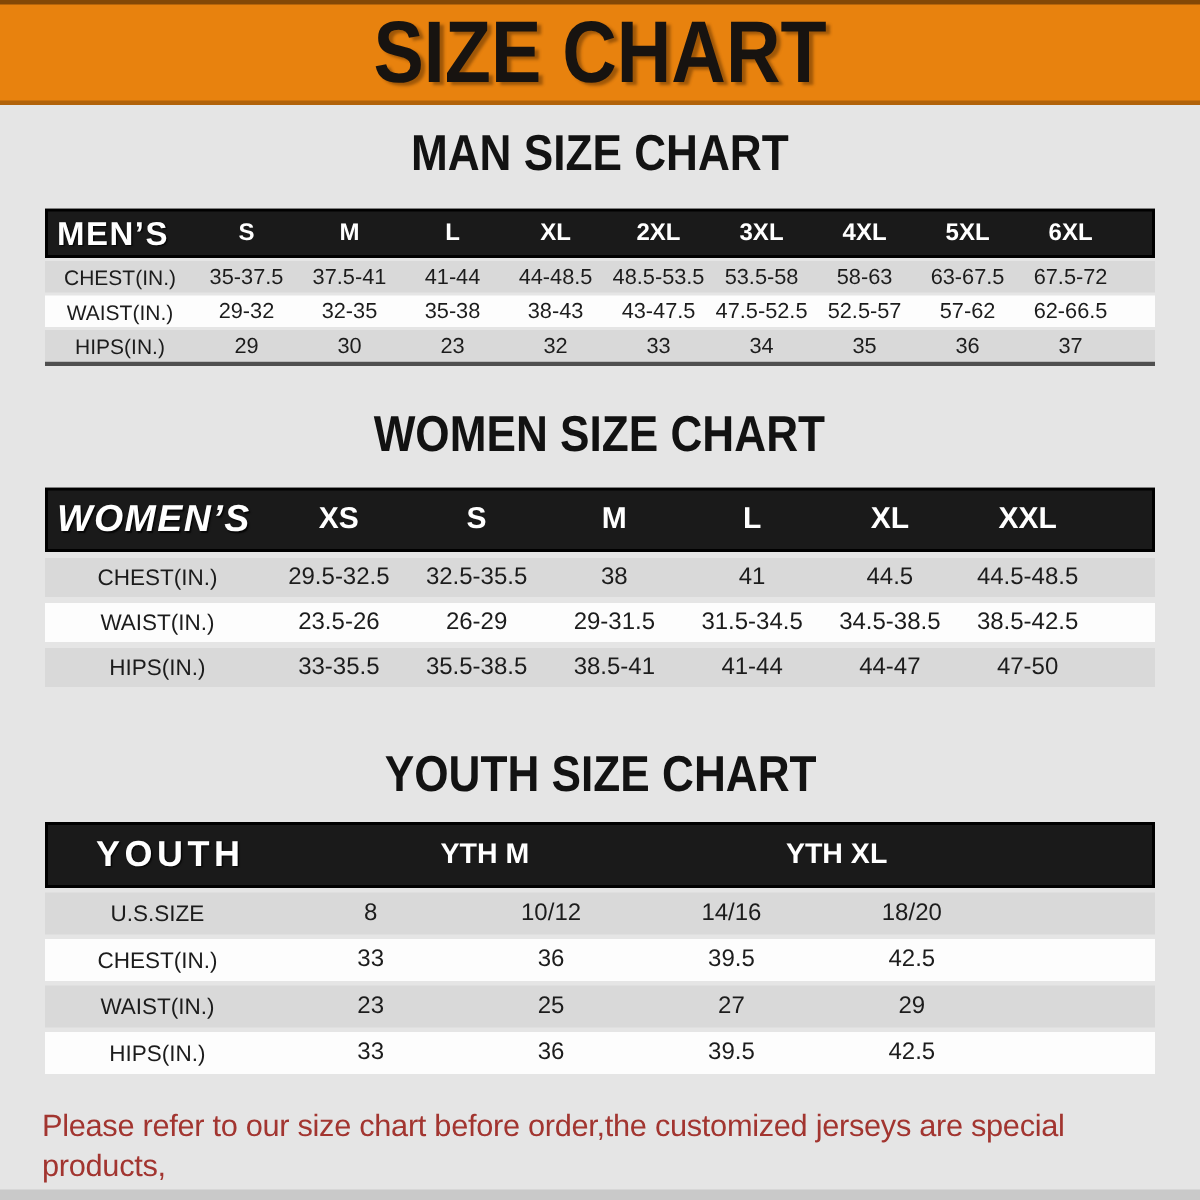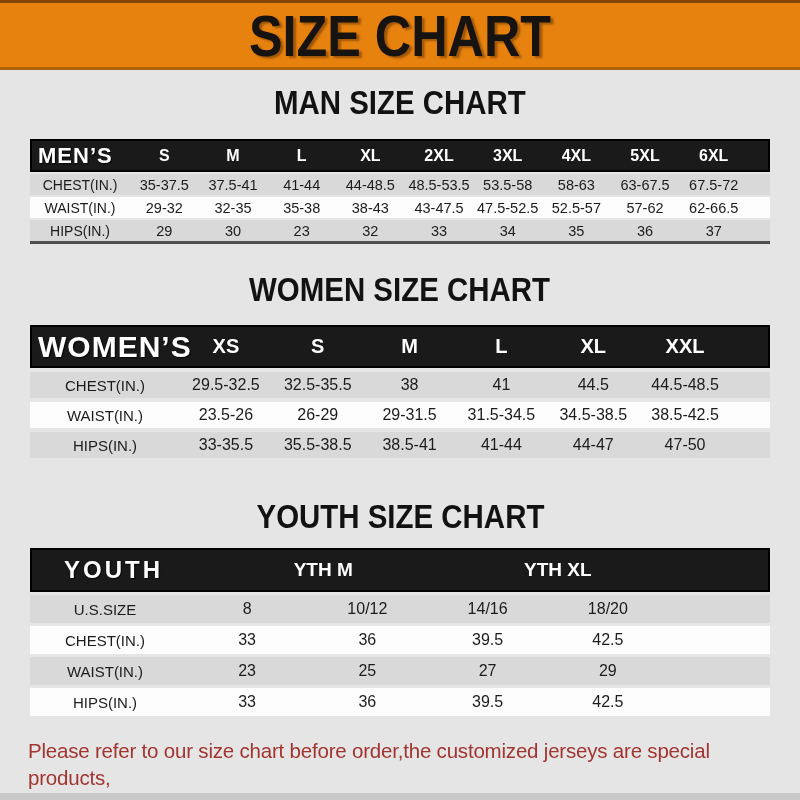--- a/index.html
+++ b/index.html
@@ -64,21 +64,21 @@
   .sec-men .thead .label-cell{font-size:22px;}
   .sec-men .label-cell{width:100px;}
   .sec-men .spacer{width:22px;}
   .sec-men .trow{height:21px;margin-top:2px;font-size:14.5px;}
   .sec-men .trow .label-cell{font-size:14px;}
 
   
   .sec-women{margin-top:29px;}
   .sec-women .size-table{margin-top:20px;}
   .sec-women .thead{height:43px;font-size:20px;font-weight:bold;}
-  .sec-women .thead .label-cell{font-size:30px;}
+  .sec-women .thead .label-cell{font-size:25px;font-style:italic;}
   .sec-women .label-cell{width:150px;}
   .sec-women .spacer{width:39px;}
   .sec-women .trow{height:26px;margin-top:4px;font-size:16px;}
   .sec-women .trow .label-cell{font-size:15px;}
 
   
   .sec-youth{margin-top:42px;}
   .sec-youth .size-table{margin-top:16px;}
   .sec-youth .thead{height:44px;font-size:19px;font-weight:bold;padding-left:26px;}
   .sec-youth .thead .label-cell{font-size:24px;letter-spacing:3px;}

